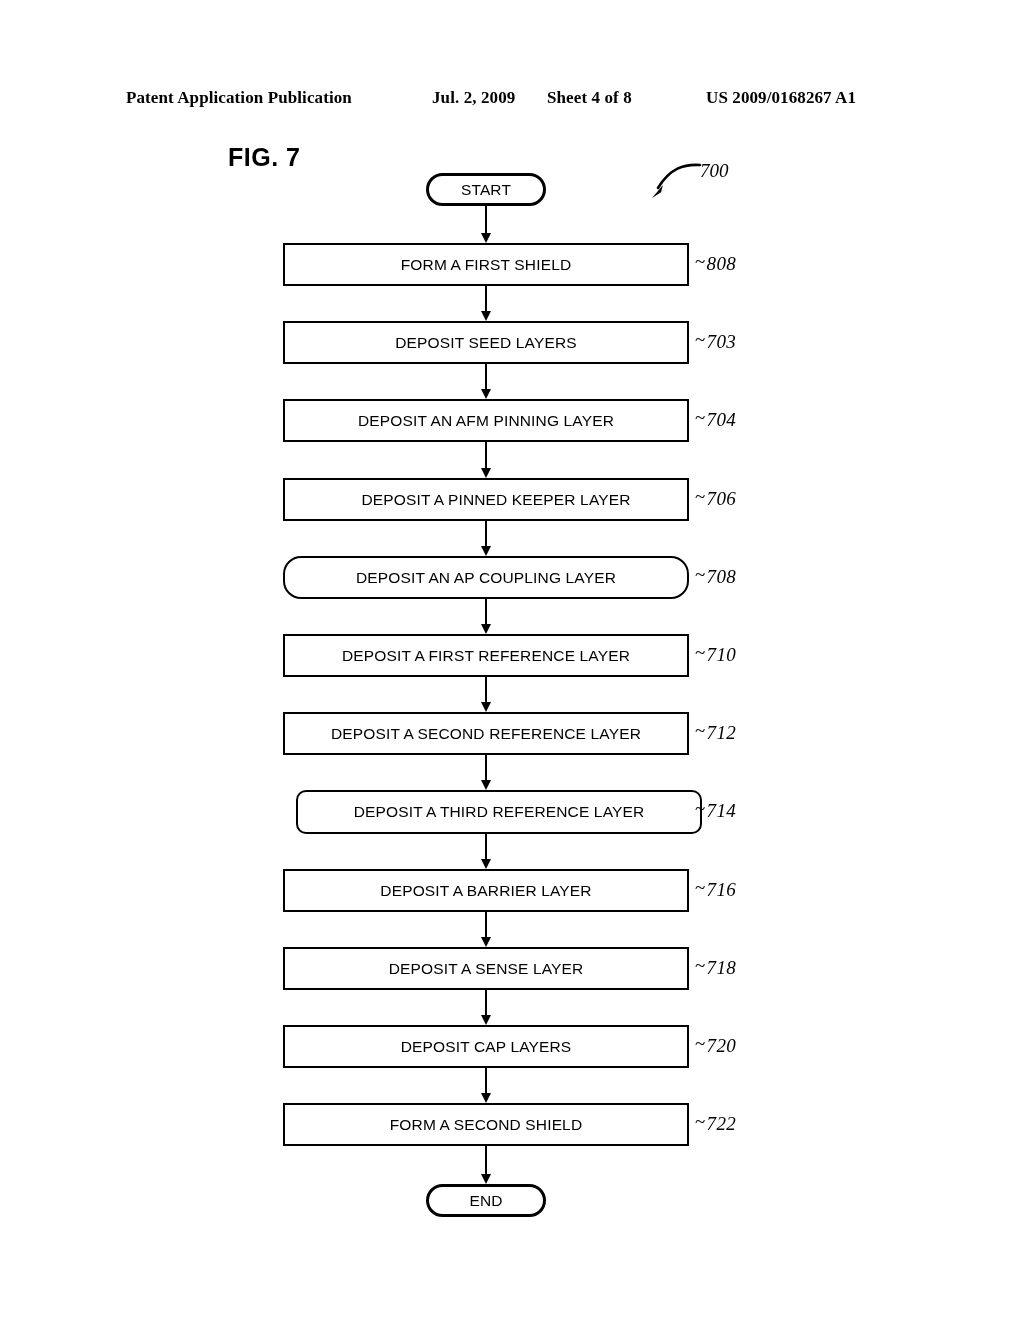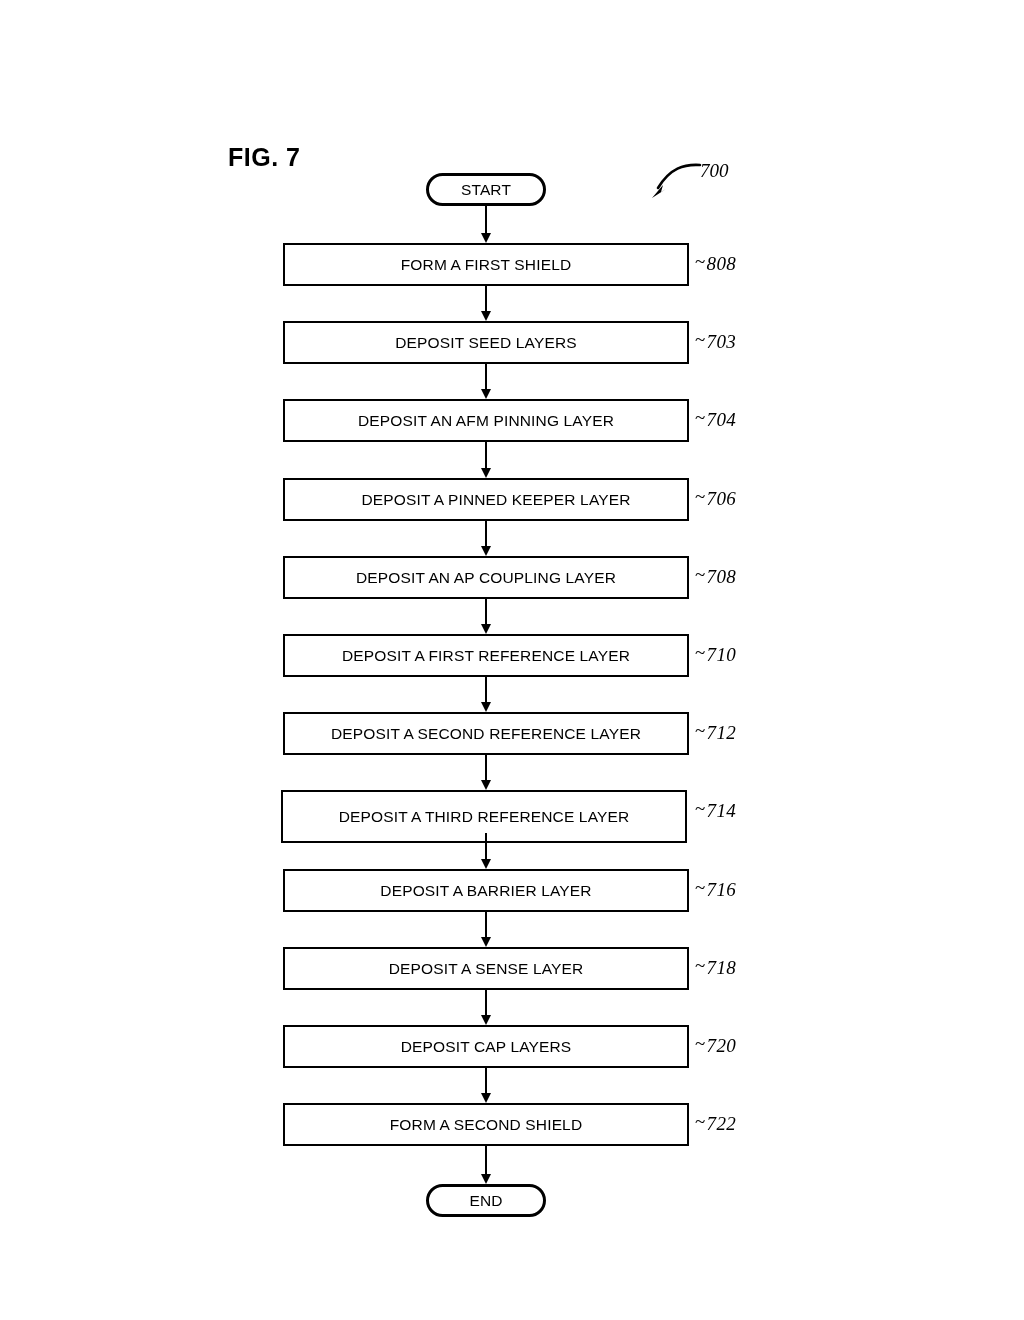--- a/index.html
+++ b/index.html
@@ -129,20 +129,26 @@
     font-style: italic;
     font-size: 19px;
     white-space: nowrap;
   }
 </style>
 </head>
 <body>
 
 <div id="page">
 
+  <div class="pub-header">
+    <span class="ph-pub">Patent Application Publication</span>
+    <span class="ph-date">Jul. 2, 2009</span>
+    <span class="ph-sheet">Sheet 4 of 8</span>
+    <span class="ph-num">US 2009/0168267 A1</span>
+  </div>
 
   <div class="fig-label">FIG. 7</div>
 
   <svg class="lead-700" viewBox="0 0 60 44">
     <path d="M56 7 C 40 6, 26 10, 14 30" stroke="#000" stroke-width="2.6" fill="none" stroke-linecap="round"></path>
     <polygon points="8,40 19,27 17,34 22,31" fill="#000"></polygon>
   </svg>
   <div class="lead-700-label">700</div>
 
   <div id="flow-layer">
@@ -186,21 +192,21 @@
         <span class="node-label">DEPOSIT A PINNED KEEPER LAYER</span>
       </div>
       <div class="ref" style="left: 695px; top: 487.5px;">
         <span class="tilde">~</span>
         <span>706</span>
       </div>
       <div class="connector" style="left: 484.75px; top: 442px; height: 36px; width: 2.5px;">
         <div class="stem" style="height: 27px;"></div>
         <div class="head" style="top: 26px;"></div>
       </div>
-      <div class="node process" style="left: 283px; top: 556px; width: 406px; height: 43px;">
+      <div class="node process" style="left: 283px; top: 556px; width: 406px; height: 43px; border-radius: 18px;">
         <span class="node-label">DEPOSIT AN AP COUPLING LAYER</span>
       </div>
       <div class="ref" style="left: 695px; top: 565.5px;">
         <span class="tilde">~</span>
         <span>708</span>
       </div>
       <div class="connector" style="left: 484.75px; top: 521px; height: 35px; width: 2.5px;">
         <div class="stem" style="height: 26px;"></div>
         <div class="head" style="top: 25px;"></div>
       </div>
@@ -219,21 +225,21 @@
         <span class="node-label">DEPOSIT A SECOND REFERENCE LAYER</span>
       </div>
       <div class="ref" style="left: 695px; top: 721.5px;">
         <span class="tilde">~</span>
         <span>712</span>
       </div>
       <div class="connector" style="left: 484.75px; top: 677px; height: 35px; width: 2.5px;">
         <div class="stem" style="height: 26px;"></div>
         <div class="head" style="top: 25px;"></div>
       </div>
-      <div class="node process" style="left: 281px; top: 790px; width: 406px; height: 53px;">
+      <div class="node process" style="left: 296px; top: 790px; width: 406px; height: 44px; border-radius: 10px;">
         <span class="node-label">DEPOSIT A THIRD REFERENCE LAYER</span>
       </div>
       <div class="ref" style="left: 695px; top: 799.5px;">
         <span class="tilde">~</span>
         <span>714</span>
       </div>
       <div class="connector" style="left: 484.75px; top: 755px; height: 35px; width: 2.5px;">
         <div class="stem" style="height: 26px;"></div>
         <div class="head" style="top: 25px;"></div>
       </div>

